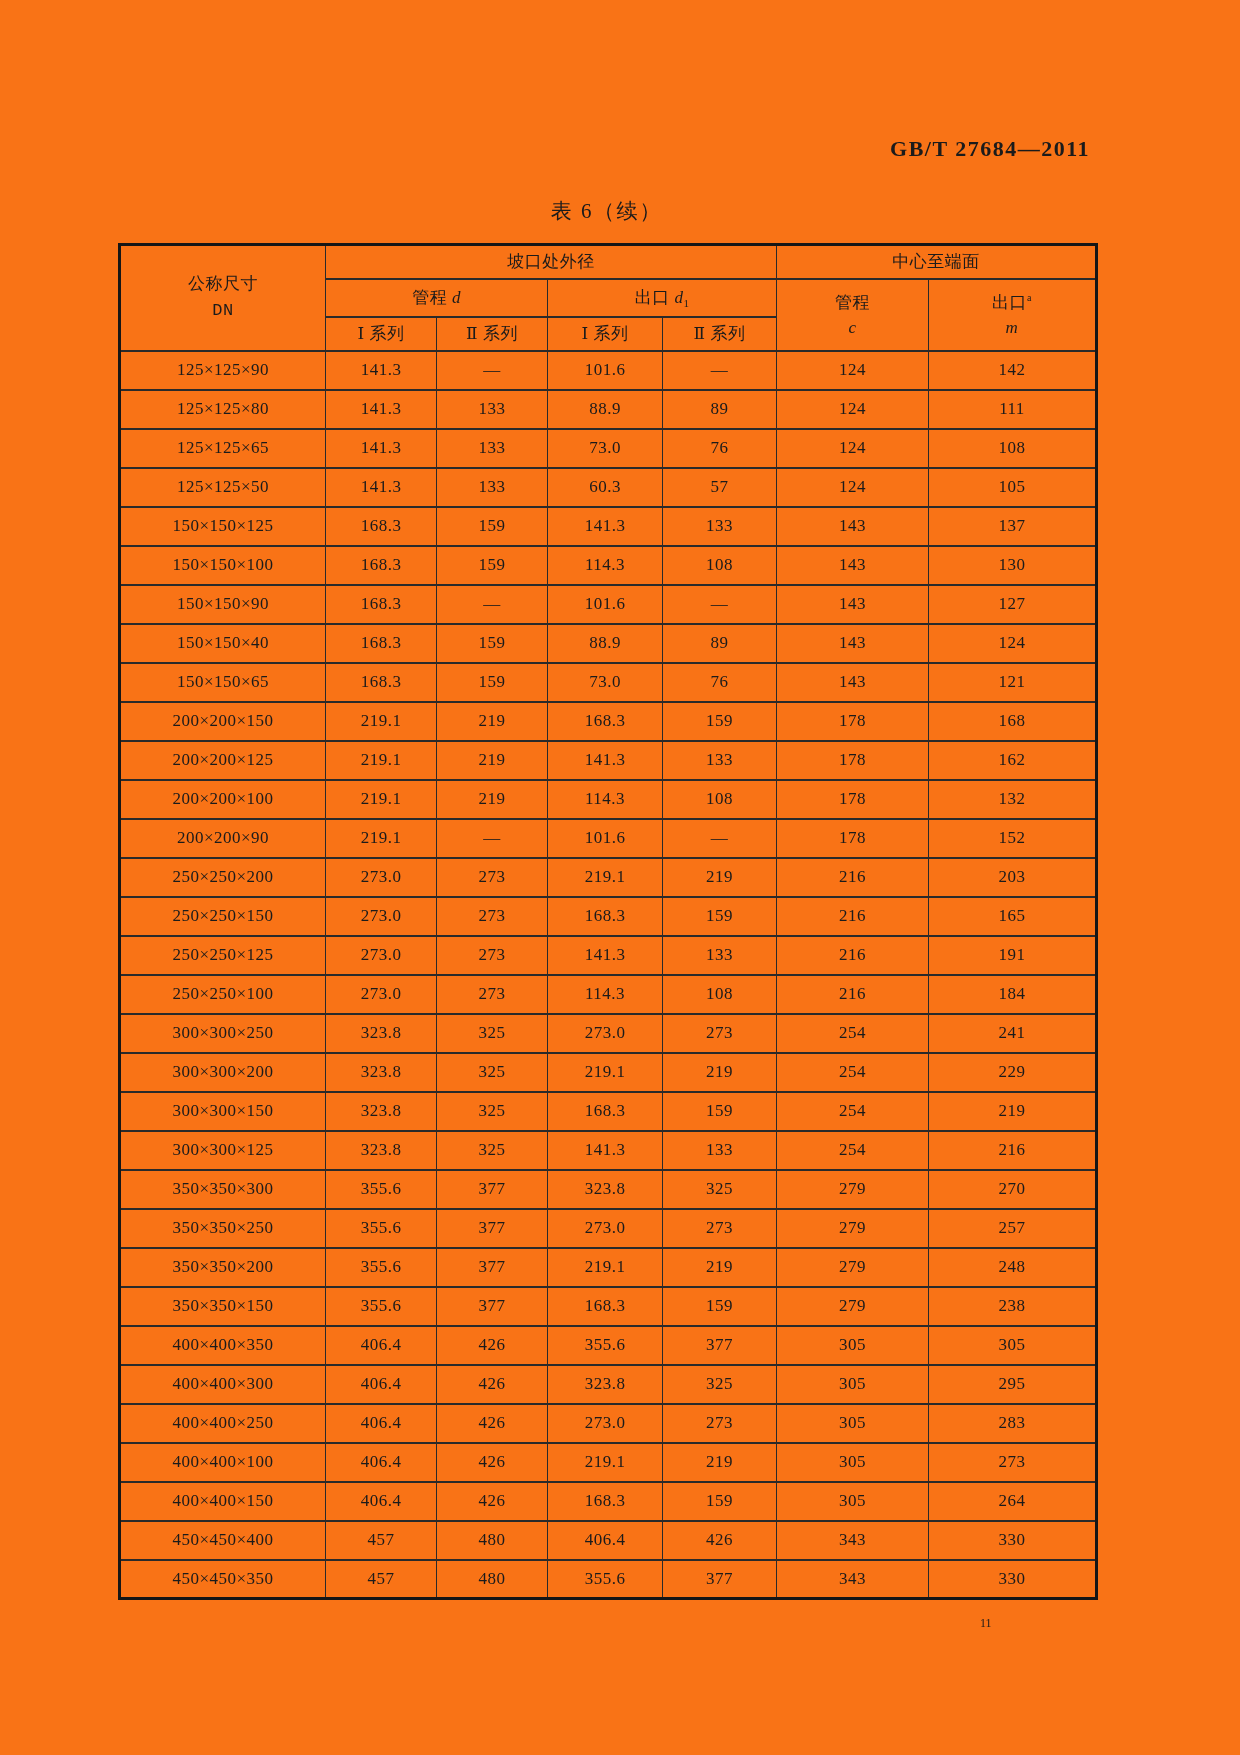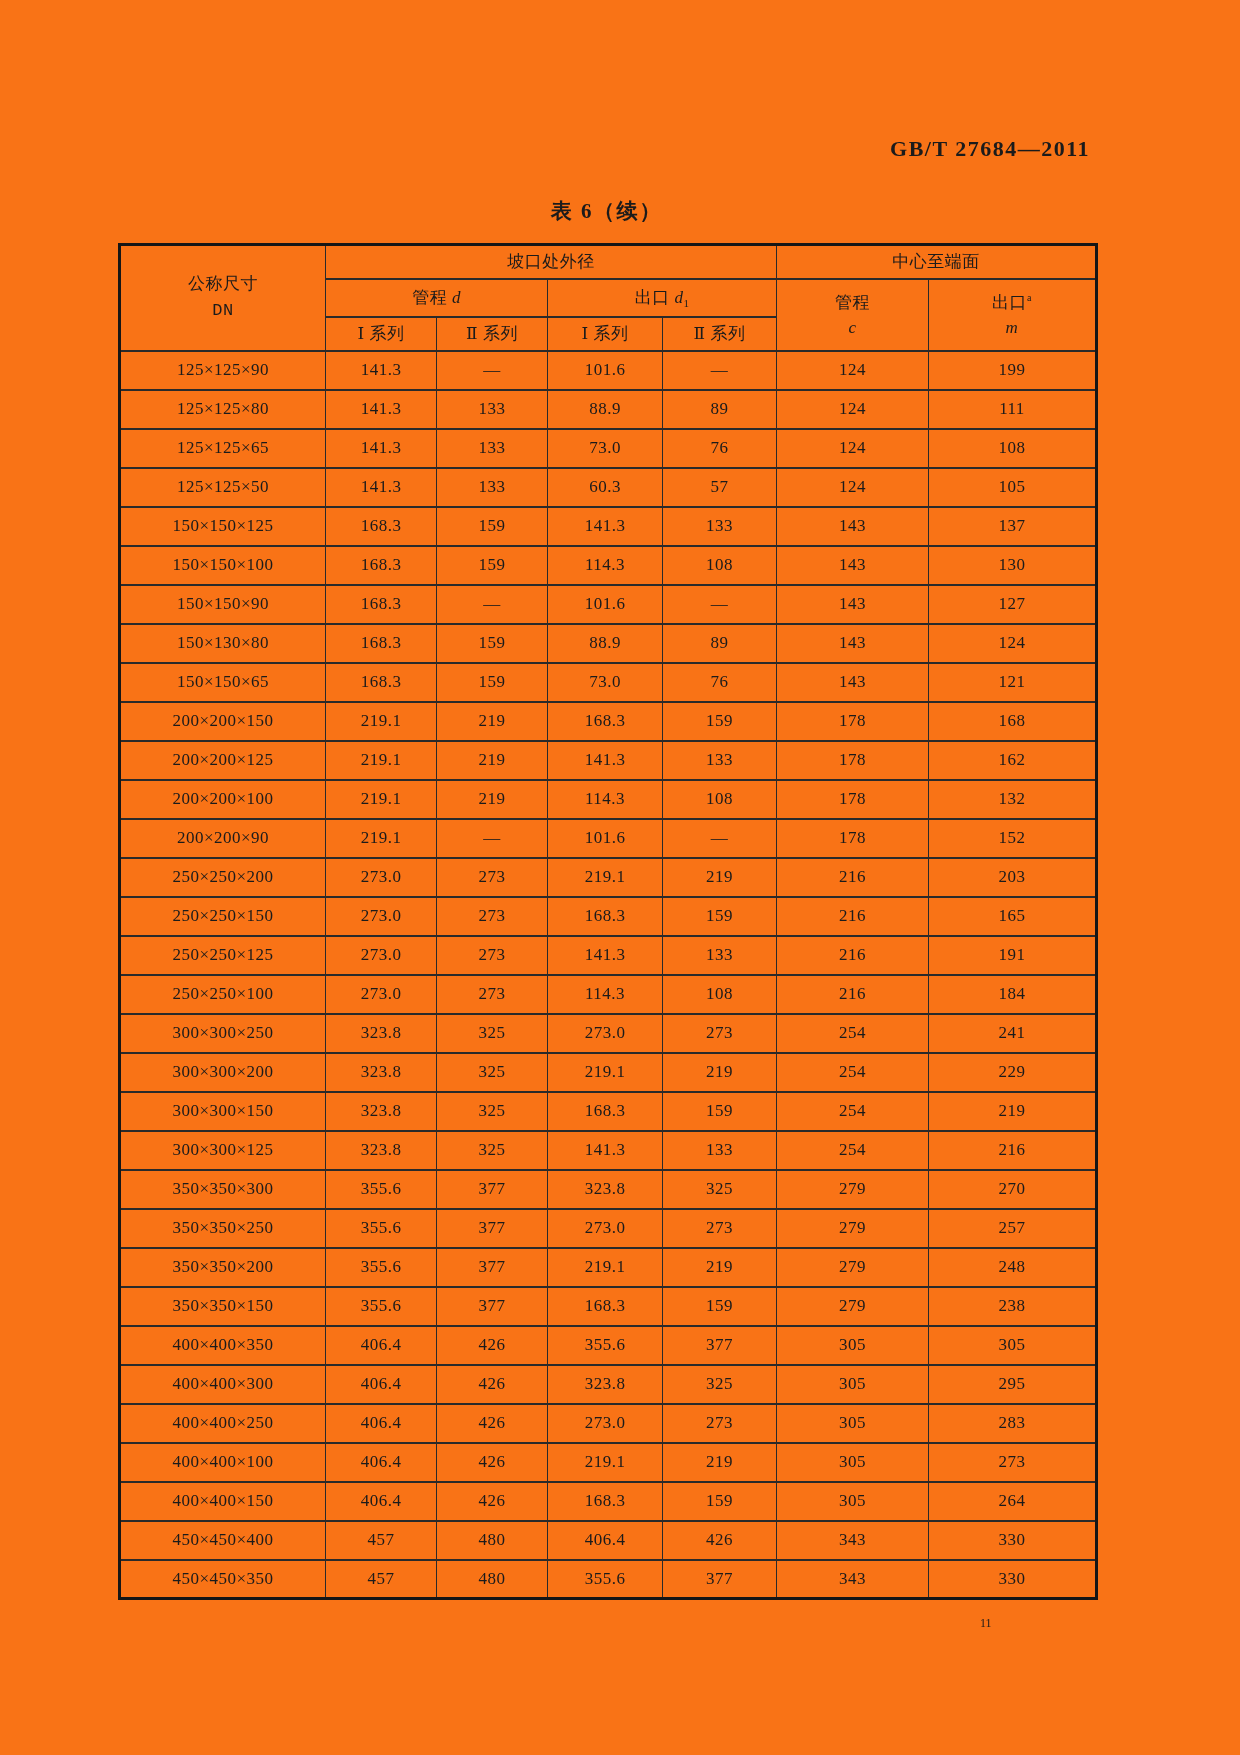--- a/index.html
+++ b/index.html
@@ -14,21 +14,21 @@
   }
   .doc-number {
     position:absolute; top:136px; left:0; width:1090px;
     text-align:right;
     font-size:22px; font-weight:bold; letter-spacing:1.5px;
     font-family:"Liberation Serif","DejaVu Serif",serif;
   }
   .table-title {
     position:absolute; top:197px; left:118px; width:977px;
     text-align:center;
-    font-size:21px; font-weight:bold; letter-spacing:2px;
+    font-size:21px; font-weight:normal; letter-spacing:2px;
   }
   .unit-note {
     position:absolute; top:221px; left:0; width:1095px;
     text-align:right;
     font-size:17px; letter-spacing:1px;
   }
   table.spec {
     position:absolute; top:243px; left:118px;
     width:977px;
     border-collapse:collapse;
@@ -118,21 +118,21 @@
       </tr>
     </thead>
     <tbody>
         <tr>
           <td>125×125×90</td>
           <td>141.3</td>
           <td>—</td>
           <td>101.6</td>
           <td>—</td>
           <td>124</td>
-          <td>199</td>
+          <td>142</td>
         </tr>
         <tr>
           <td>125×125×80</td>
           <td>141.3</td>
           <td>133</td>
           <td>88.9</td>
           <td>89</td>
           <td>124</td>
           <td>111</td>
         </tr>
@@ -175,21 +175,21 @@
         <tr>
           <td>150×150×90</td>
           <td>168.3</td>
           <td>—</td>
           <td>101.6</td>
           <td>—</td>
           <td>143</td>
           <td>127</td>
         </tr>
         <tr>
-          <td>150×130×80</td>
+          <td>150×150×40</td>
           <td>168.3</td>
           <td>159</td>
           <td>88.9</td>
           <td>89</td>
           <td>143</td>
           <td>124</td>
         </tr>
         <tr>
           <td>150×150×65</td>
           <td>168.3</td>

